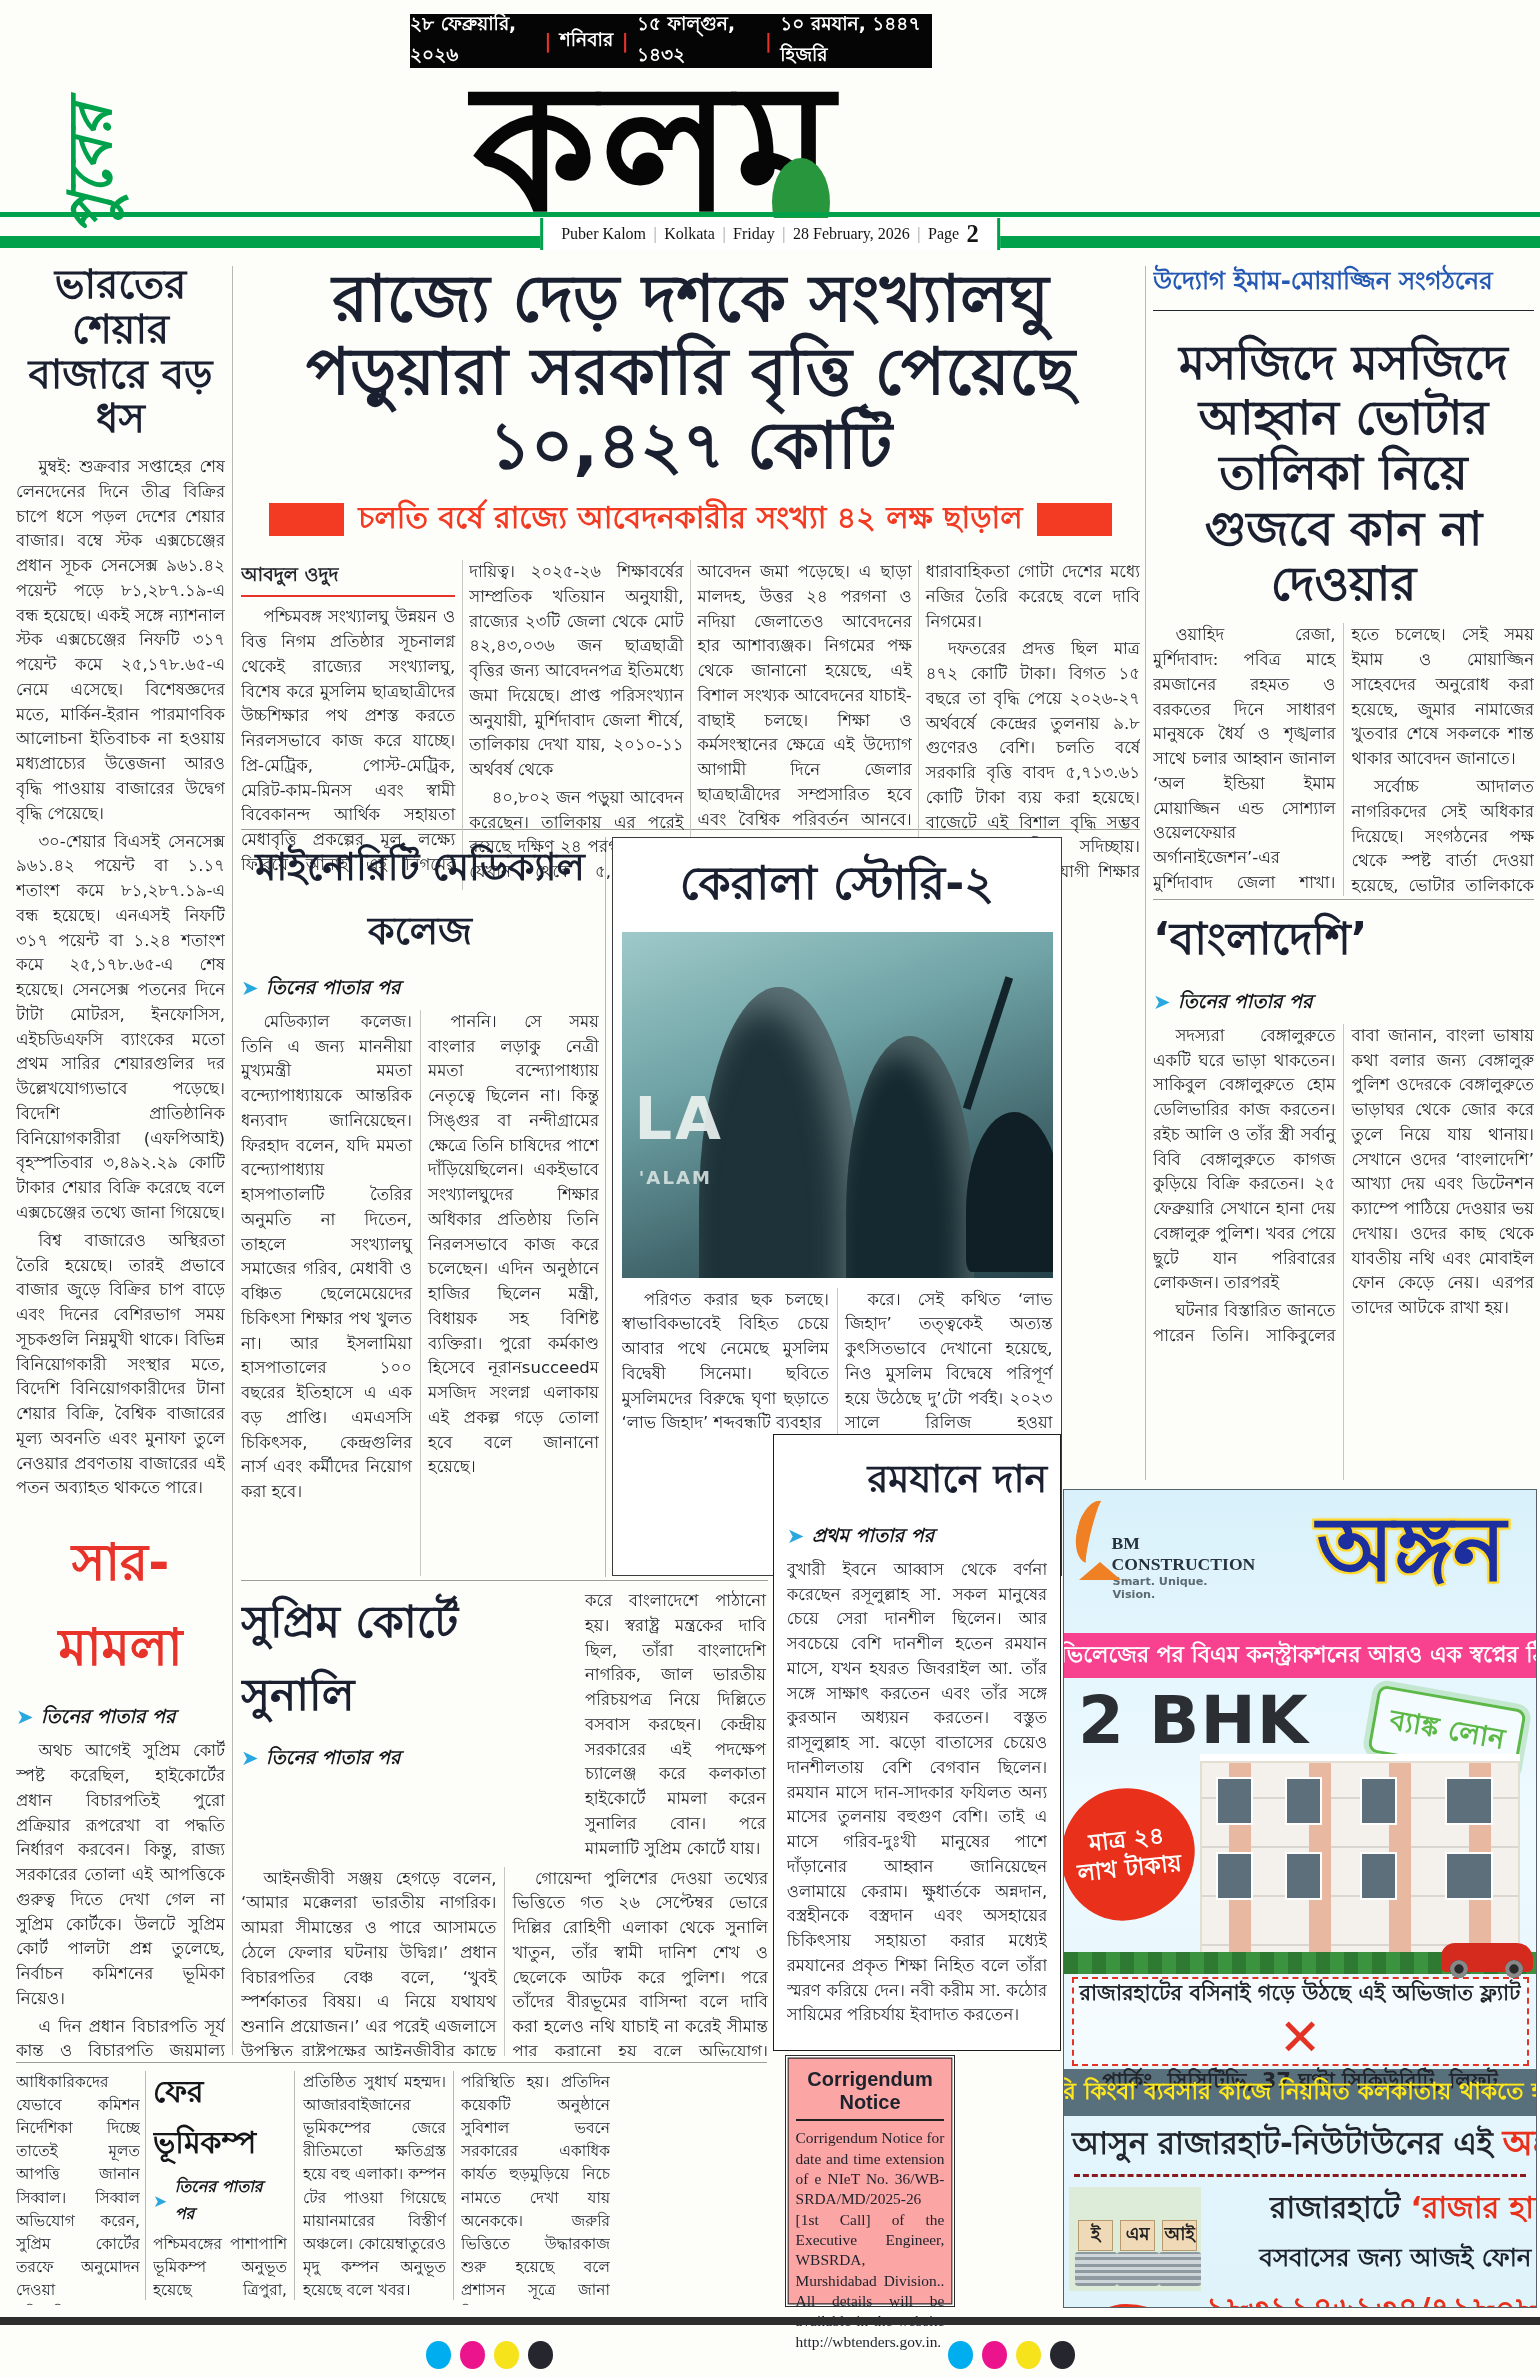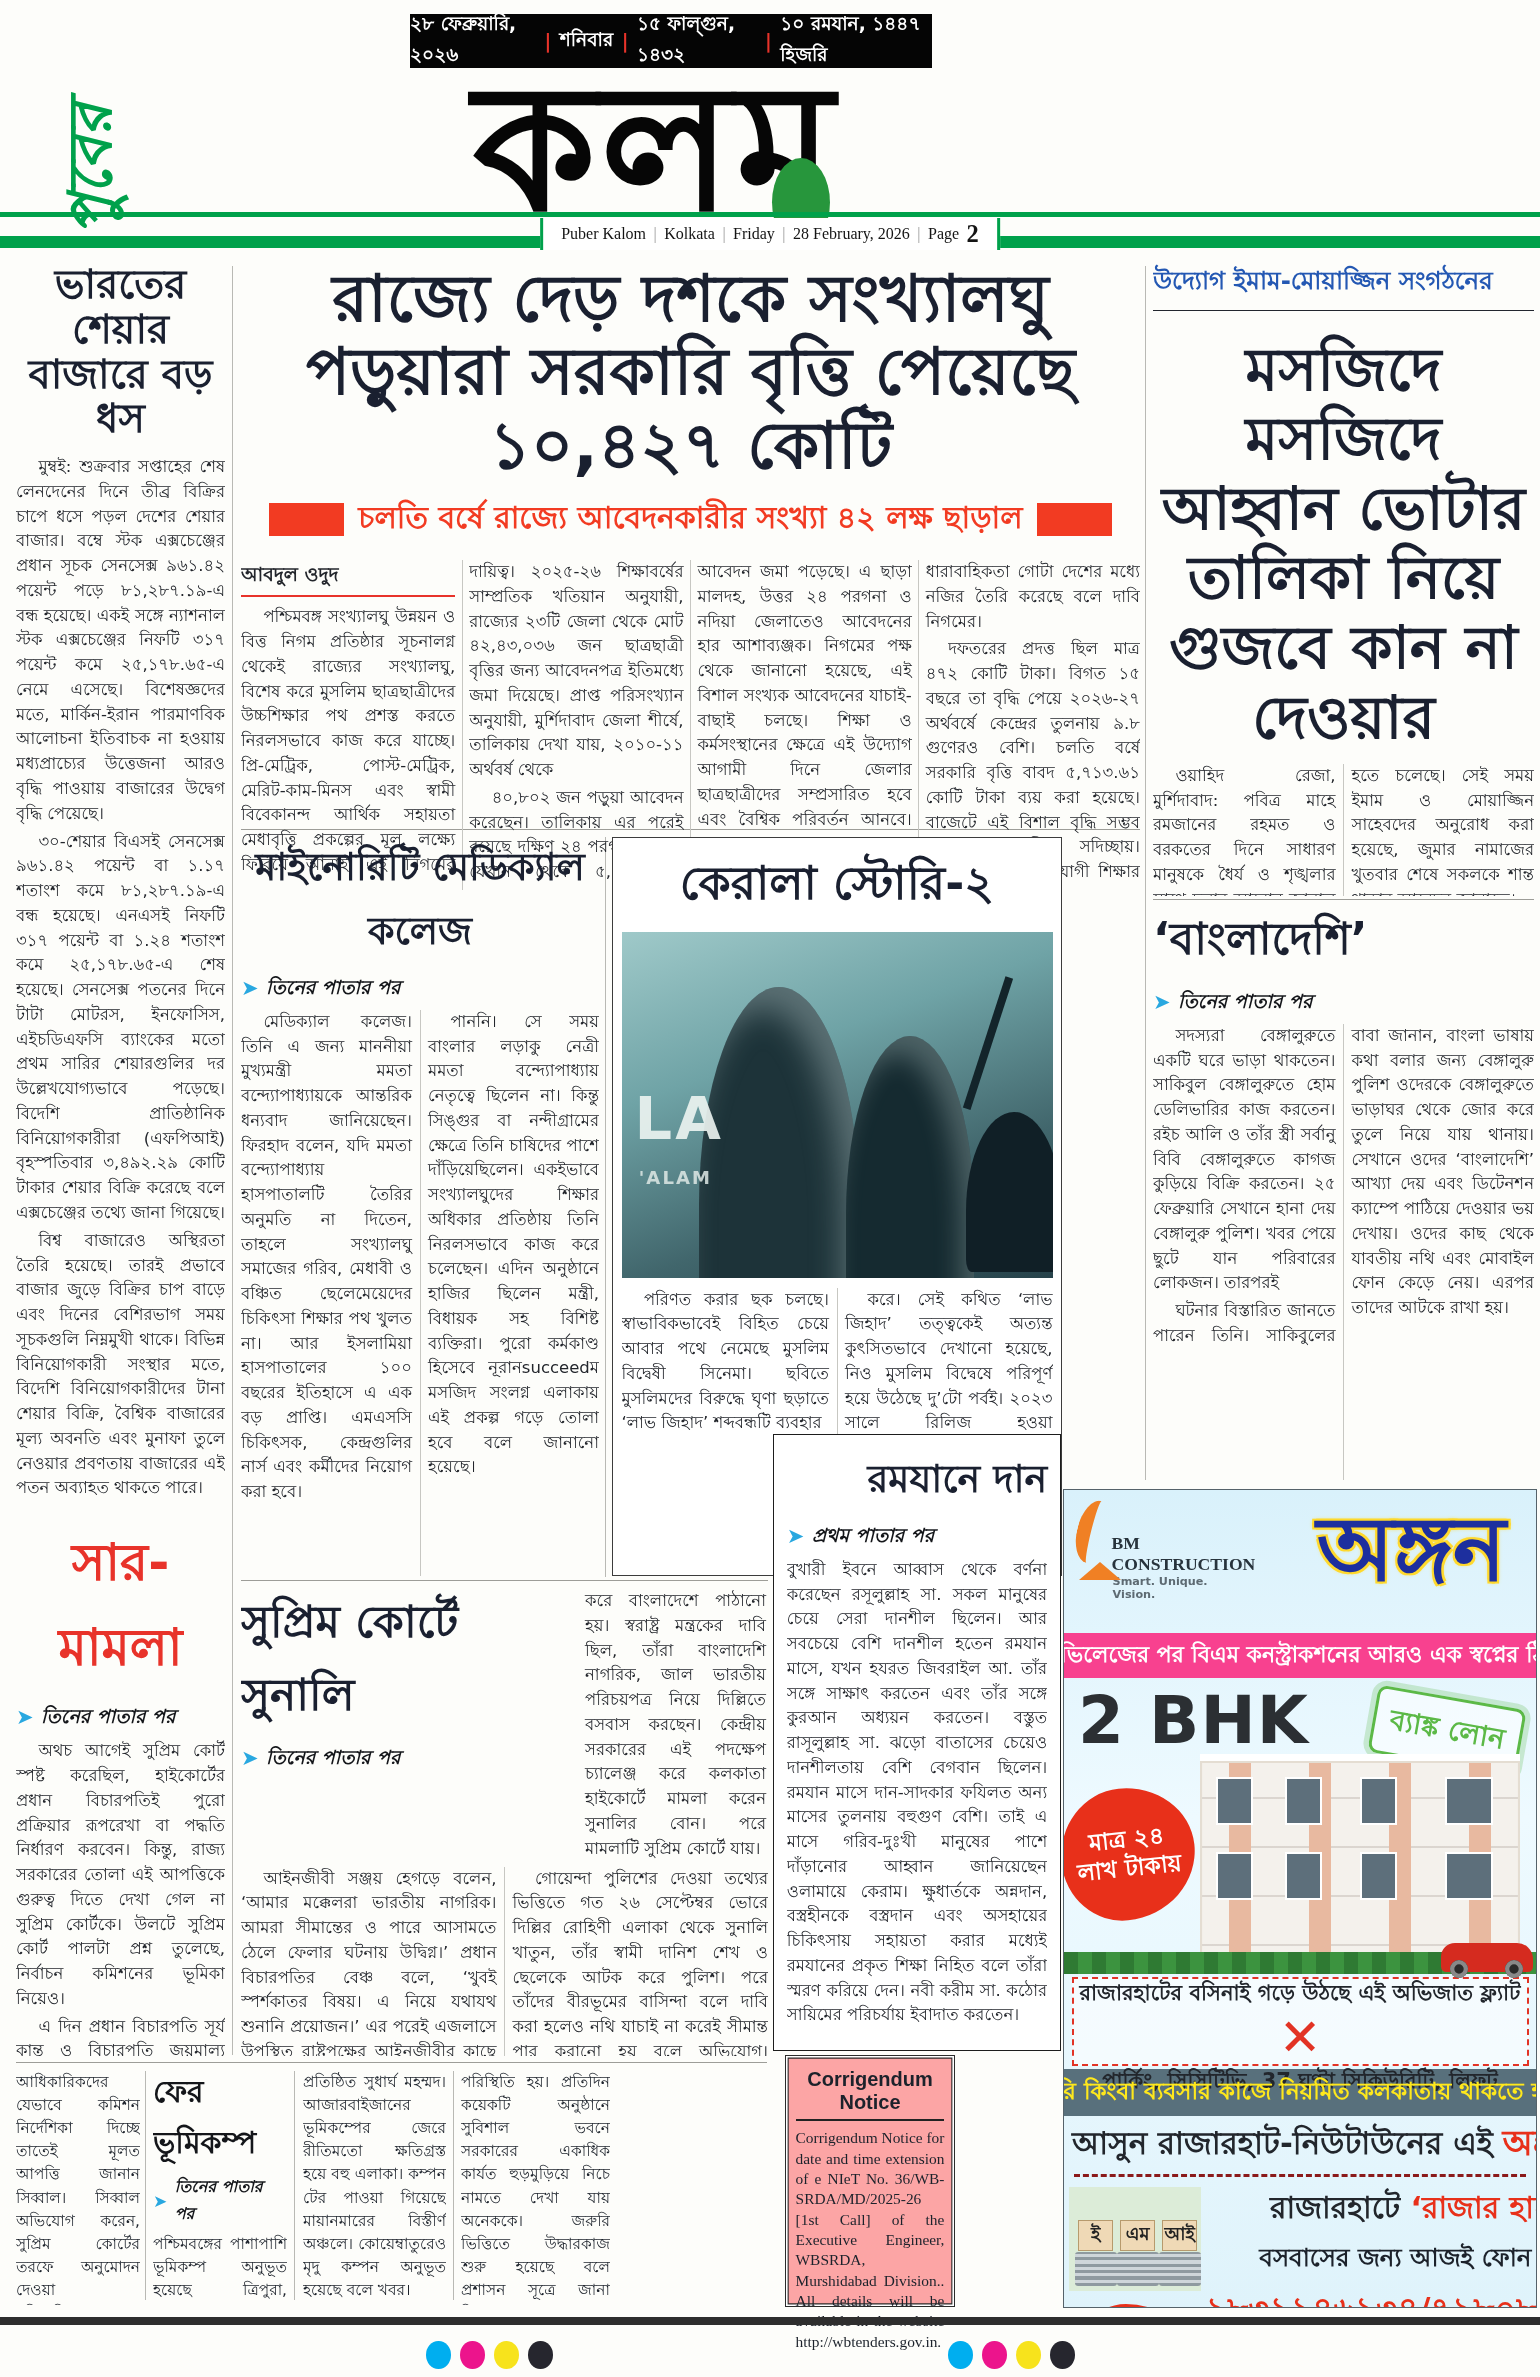--- a/index.html
+++ b/index.html
@@ -61,21 +61,21 @@
   .pfig { position:absolute; border-radius:50% 50% 6% 6%/62% 62% 8% 8%; background:#1d3339; }
   .pfig.f1 { left:18%; top:16%; width:160px; height:352px; box-shadow:inset -16px 21px 32px rgba(210,230,228,.35); }
   .pfig.f2 { left:52%; top:30%; width:128px; height:288px; background:#152a30; box-shadow:inset -12.8px 18px 27px rgba(205,228,226,.3); }
   .pfig.f3 { left:80%; top:52%; width:96px; height:160px; background:#101f26; }
   .rifle { position:absolute; left:84%; top:12%; width:7.5px; height:138px; background:#13242a; transform:rotate(18deg); }
   .poster-big { position:absolute; left:3%; top:44%; color:#eef5f2; font-weight:900; font-size:59px; letter-spacing:3.2px; opacity:.9; }
   .poster-small { position:absolute; left:4%; bottom:26%; color:#dfe9e6; font-weight:bold; font-size:18px; letter-spacing:2.1px; opacity:.85; }
   .kerala-body { margin-top:9.6px; height:160px; }
   .imam { }
   .kicker { font-size:24.5px; font-weight:bold; color:#2458b3; padding-bottom:7.5px; border-bottom:1.6px solid #22262e; margin-bottom:9.6px; }
-  .imam .headline { font-size:59px; line-height:1.18; margin-bottom:11.7px;margin-top:24px; }
+  .imam .headline { font-size:47px; line-height:1.18; margin-bottom:11.7px;margin-top:24px; }
   .bangla .headline { font-size:44px; margin-bottom:2.1px; }
   .supreme .headline { font-size:44px; text-align:left; }
   .sup-top { display:flex; gap:14px; }
   .sup-left { width:330px; }
   .sup-side { width:181px; }
   .ramzan { border:1.6px solid #1d1d1d; padding:14px 12.8px; background:#fff; }
   .ramzan .headline { font-size:38px; margin-bottom:2.1px;text-align:right; }
   .quake-head { font-size:30px; font-weight:700; color:#14161a; }
   .small-body { font-size:15.4px; line-height:1.5; text-align:justify; }
 

